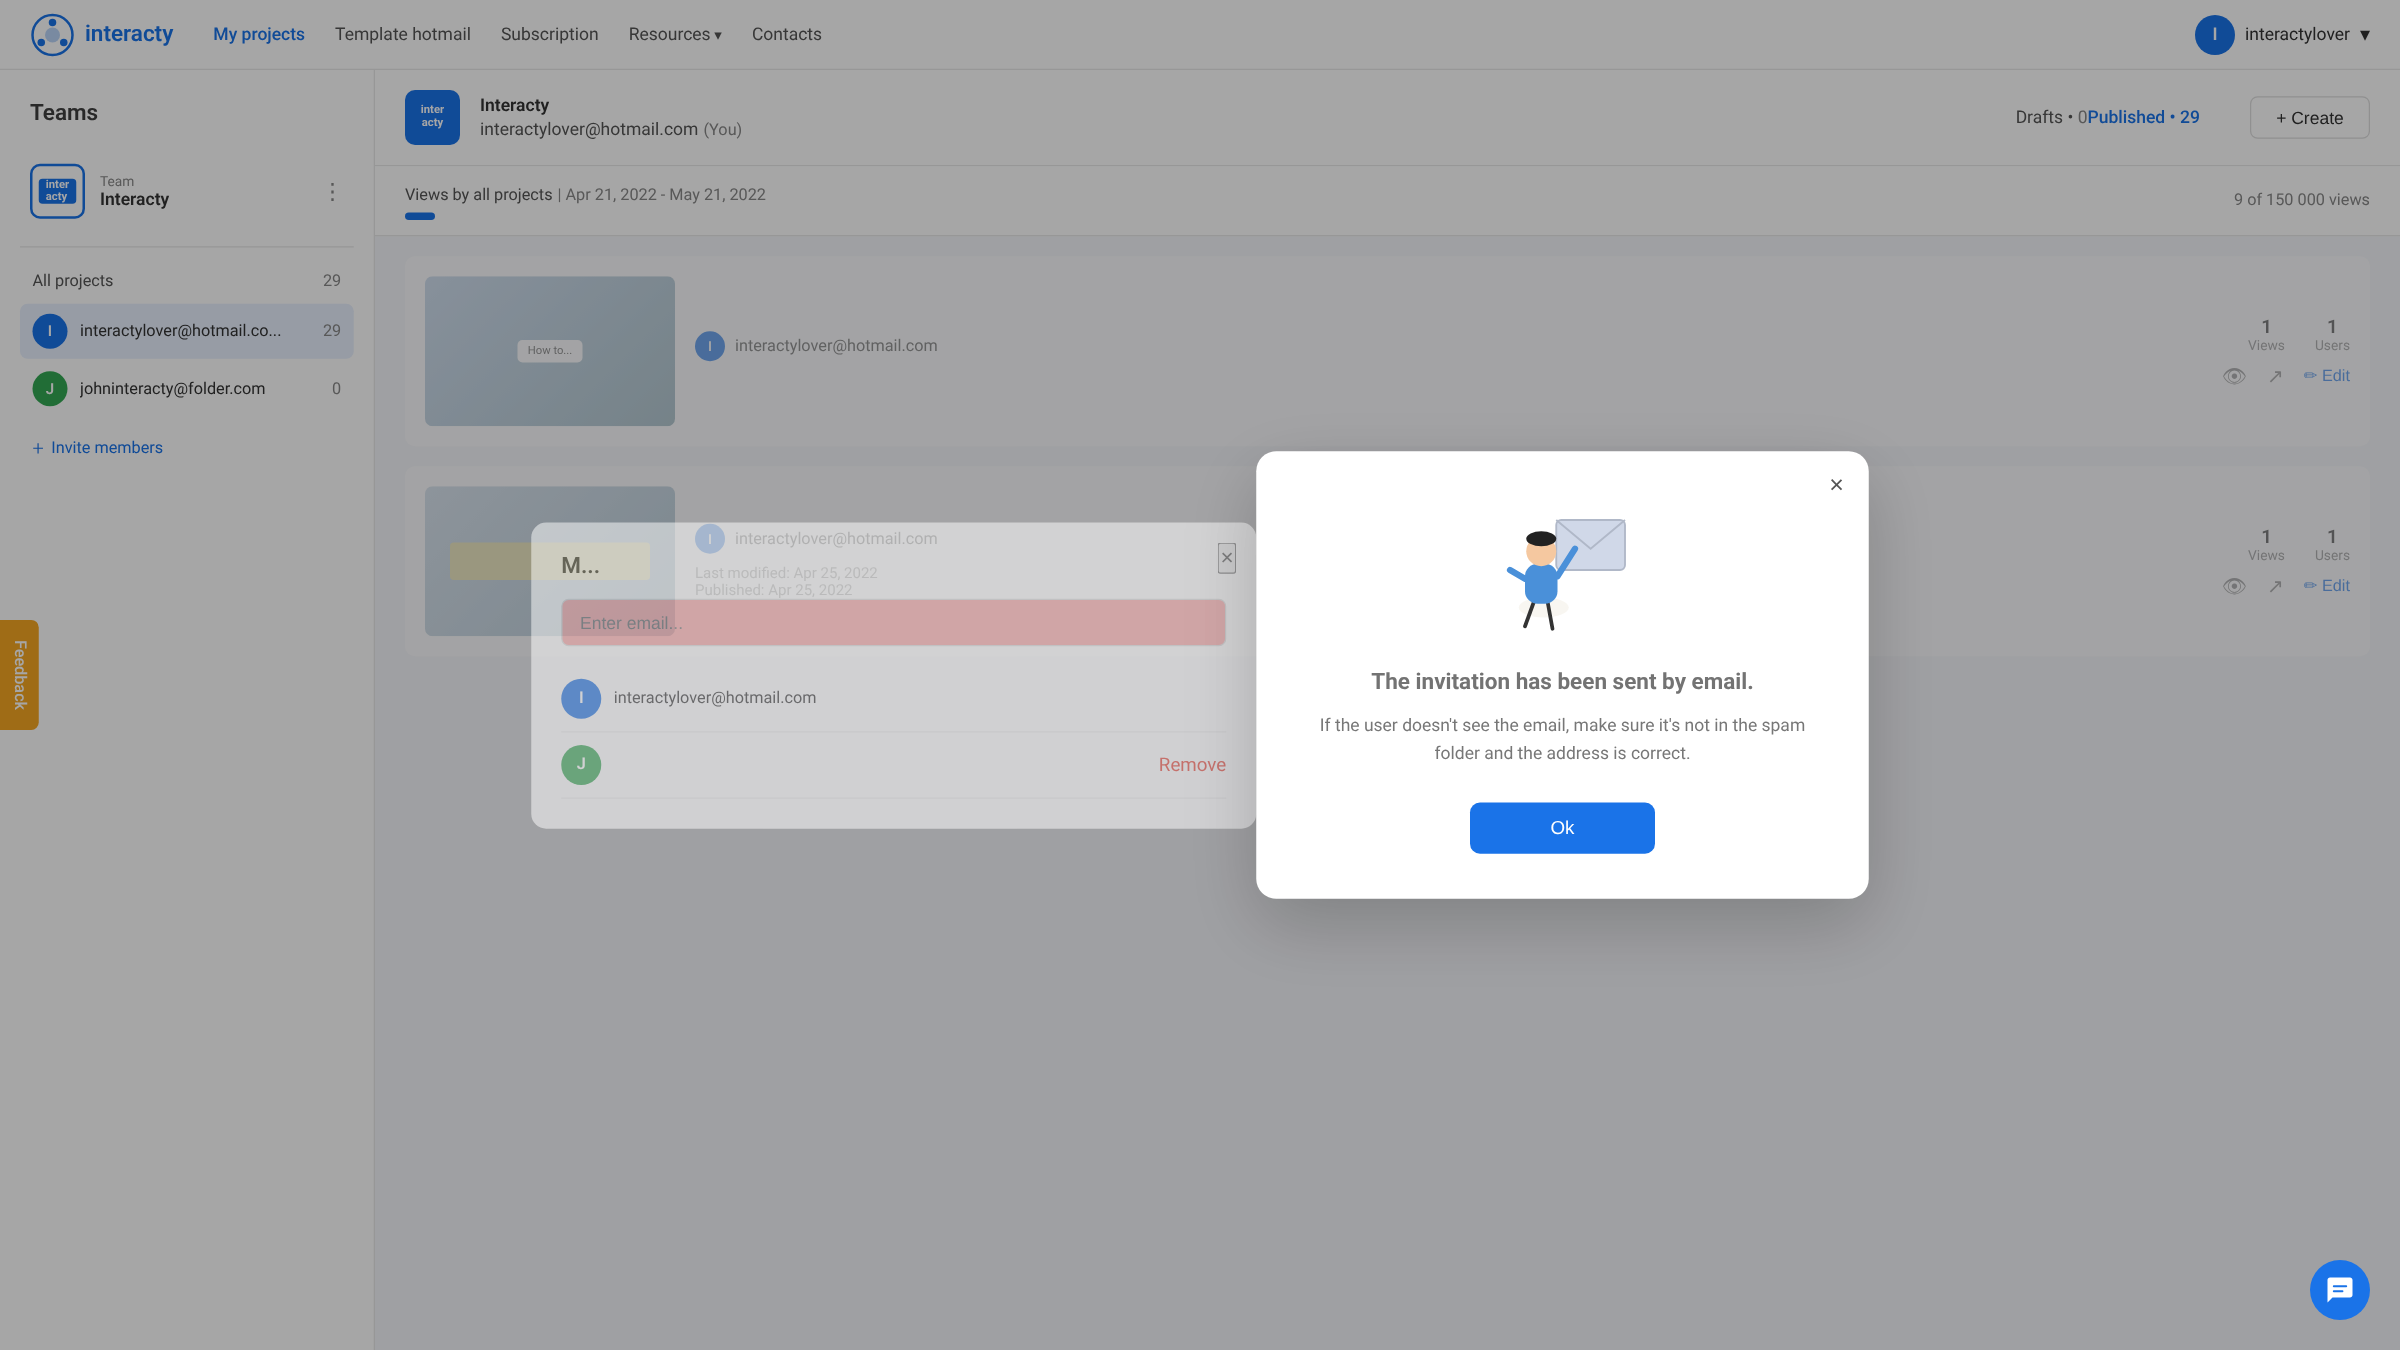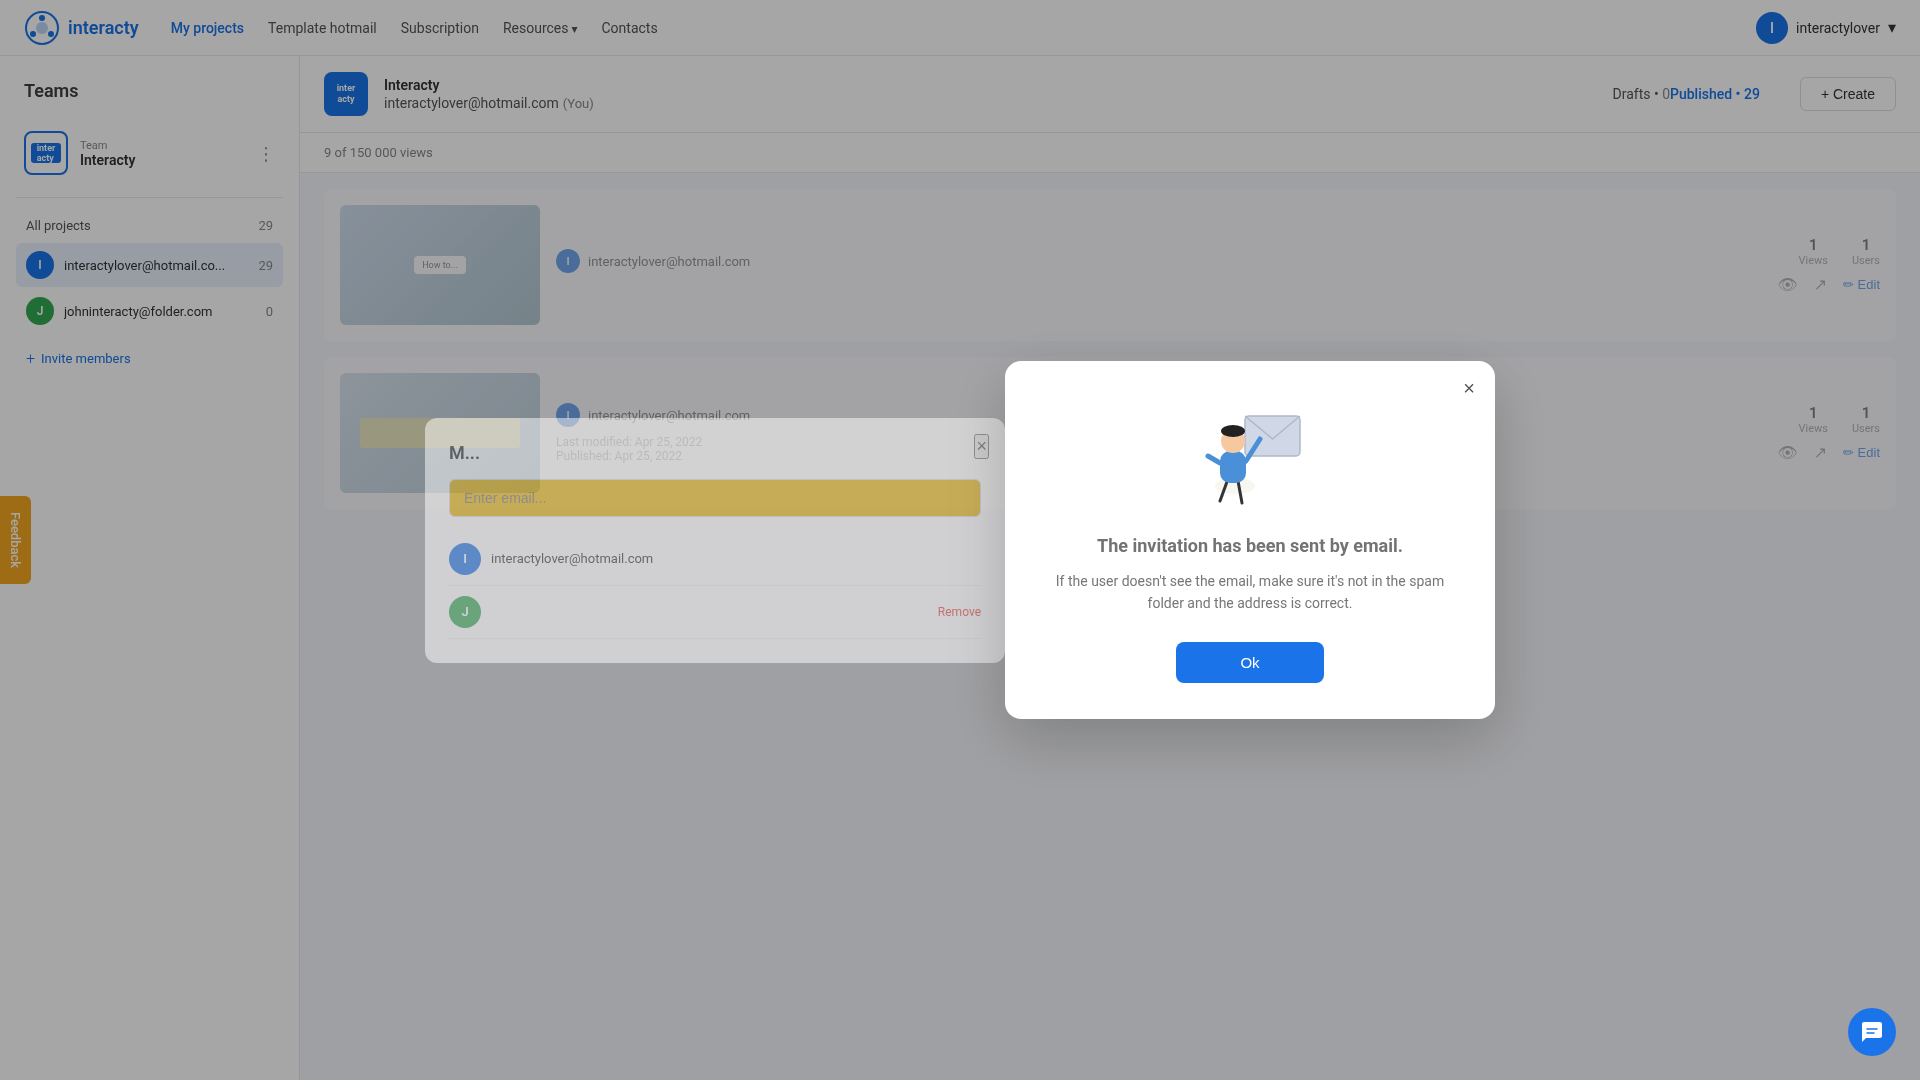--- a/index.html
+++ b/index.html
@@ -474,21 +474,21 @@
       color: #555;
     }
     .bg-modal-input {
       width: 100%;
       border: 1px solid #ddd;
       border-radius: 6px;
       padding: 10px 14px;
       font-size: 14px;
       color: #333;
       margin-bottom: 16px;
-      background: #eab308;
+      background: #fca5a5;
     }
     .bg-modal-member {
       display: flex;
       align-items: center;
       padding: 10px 0;
       border-bottom: 1px solid #f0f0f0;
       gap: 10px;
     }
     .member-avatar {
       width: 32px;
@@ -502,21 +502,21 @@
       font-size: 13px;
       font-weight: 600;
     }
     .member-avatar.green { background: #34a853; }
     .member-email {
       flex: 1;
       font-size: 13px;
       color: #333;
     }
     .member-remove {
-      font-size: 12px;
+      font-size: 15px;
       color: #ea4335;
       cursor: pointer;
     }
 
     
     .main-dialog {
       position: absolute;
       width: 490px;
       background: #fff;
       border-radius: 16px;
@@ -677,20 +677,25 @@
         <div class="stat-item">
           <span class="stat-published">Published</span>
           <span class="stat-published"> • </span>
           <span class="stat-published">29</span>
         </div>
       </div>
       <button class="create-btn">+ Create</button>
     </div>
 
     <div class="views-section">
+      <div>
+        <span class="views-label">Views by all projects</span>
+        <span class="views-date"> | <span>Apr 21, 2022 - May 21, 2022</span></span>
+        <div class="views-bar"></div>
+      </div>
       <span class="views-count">9 of 150 000 views</span>
     </div>
 
     <div class="projects-list">
 
       <div class="project-card">
         <div class="project-thumbnail">
           <div style="width:100%;height:100%;background:linear-gradient(135deg,#b8cfe8,#8aabb8);display:flex;align-items:center;justify-content:center;">
             <div style="background:#fff;border-radius:4px;padding:4px 8px;font-size:9px;color:#555;text-align:right;">How to...</div>
           </div>

